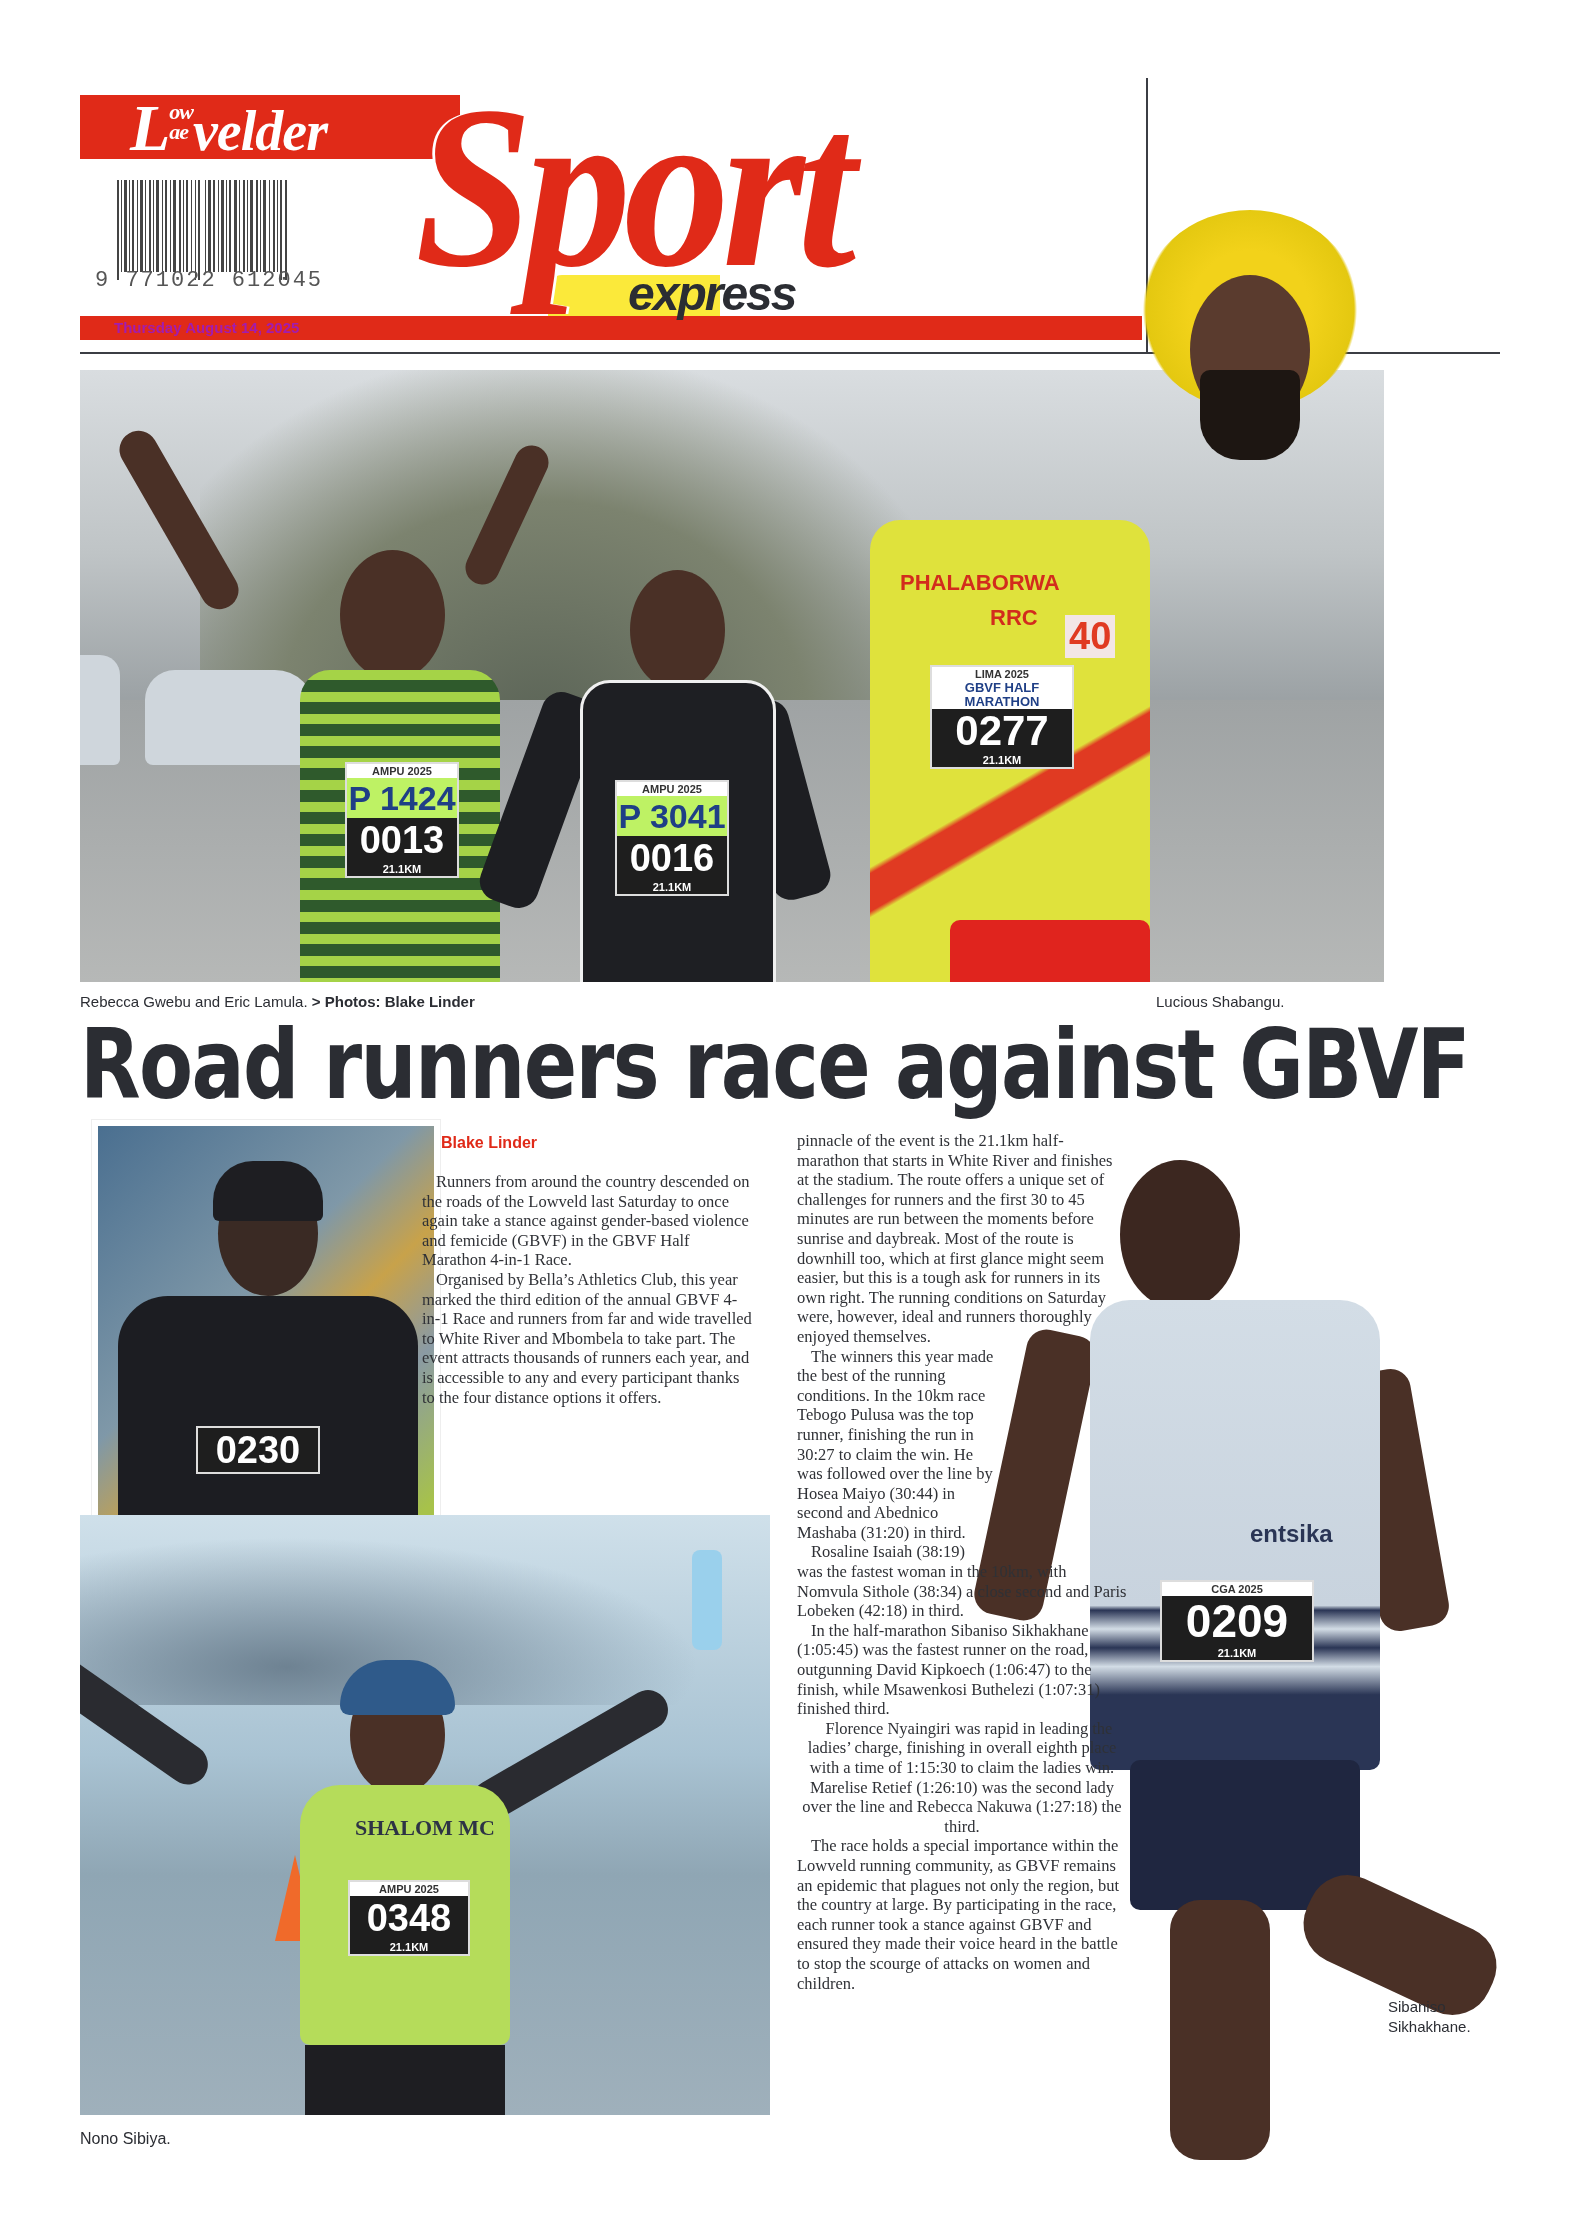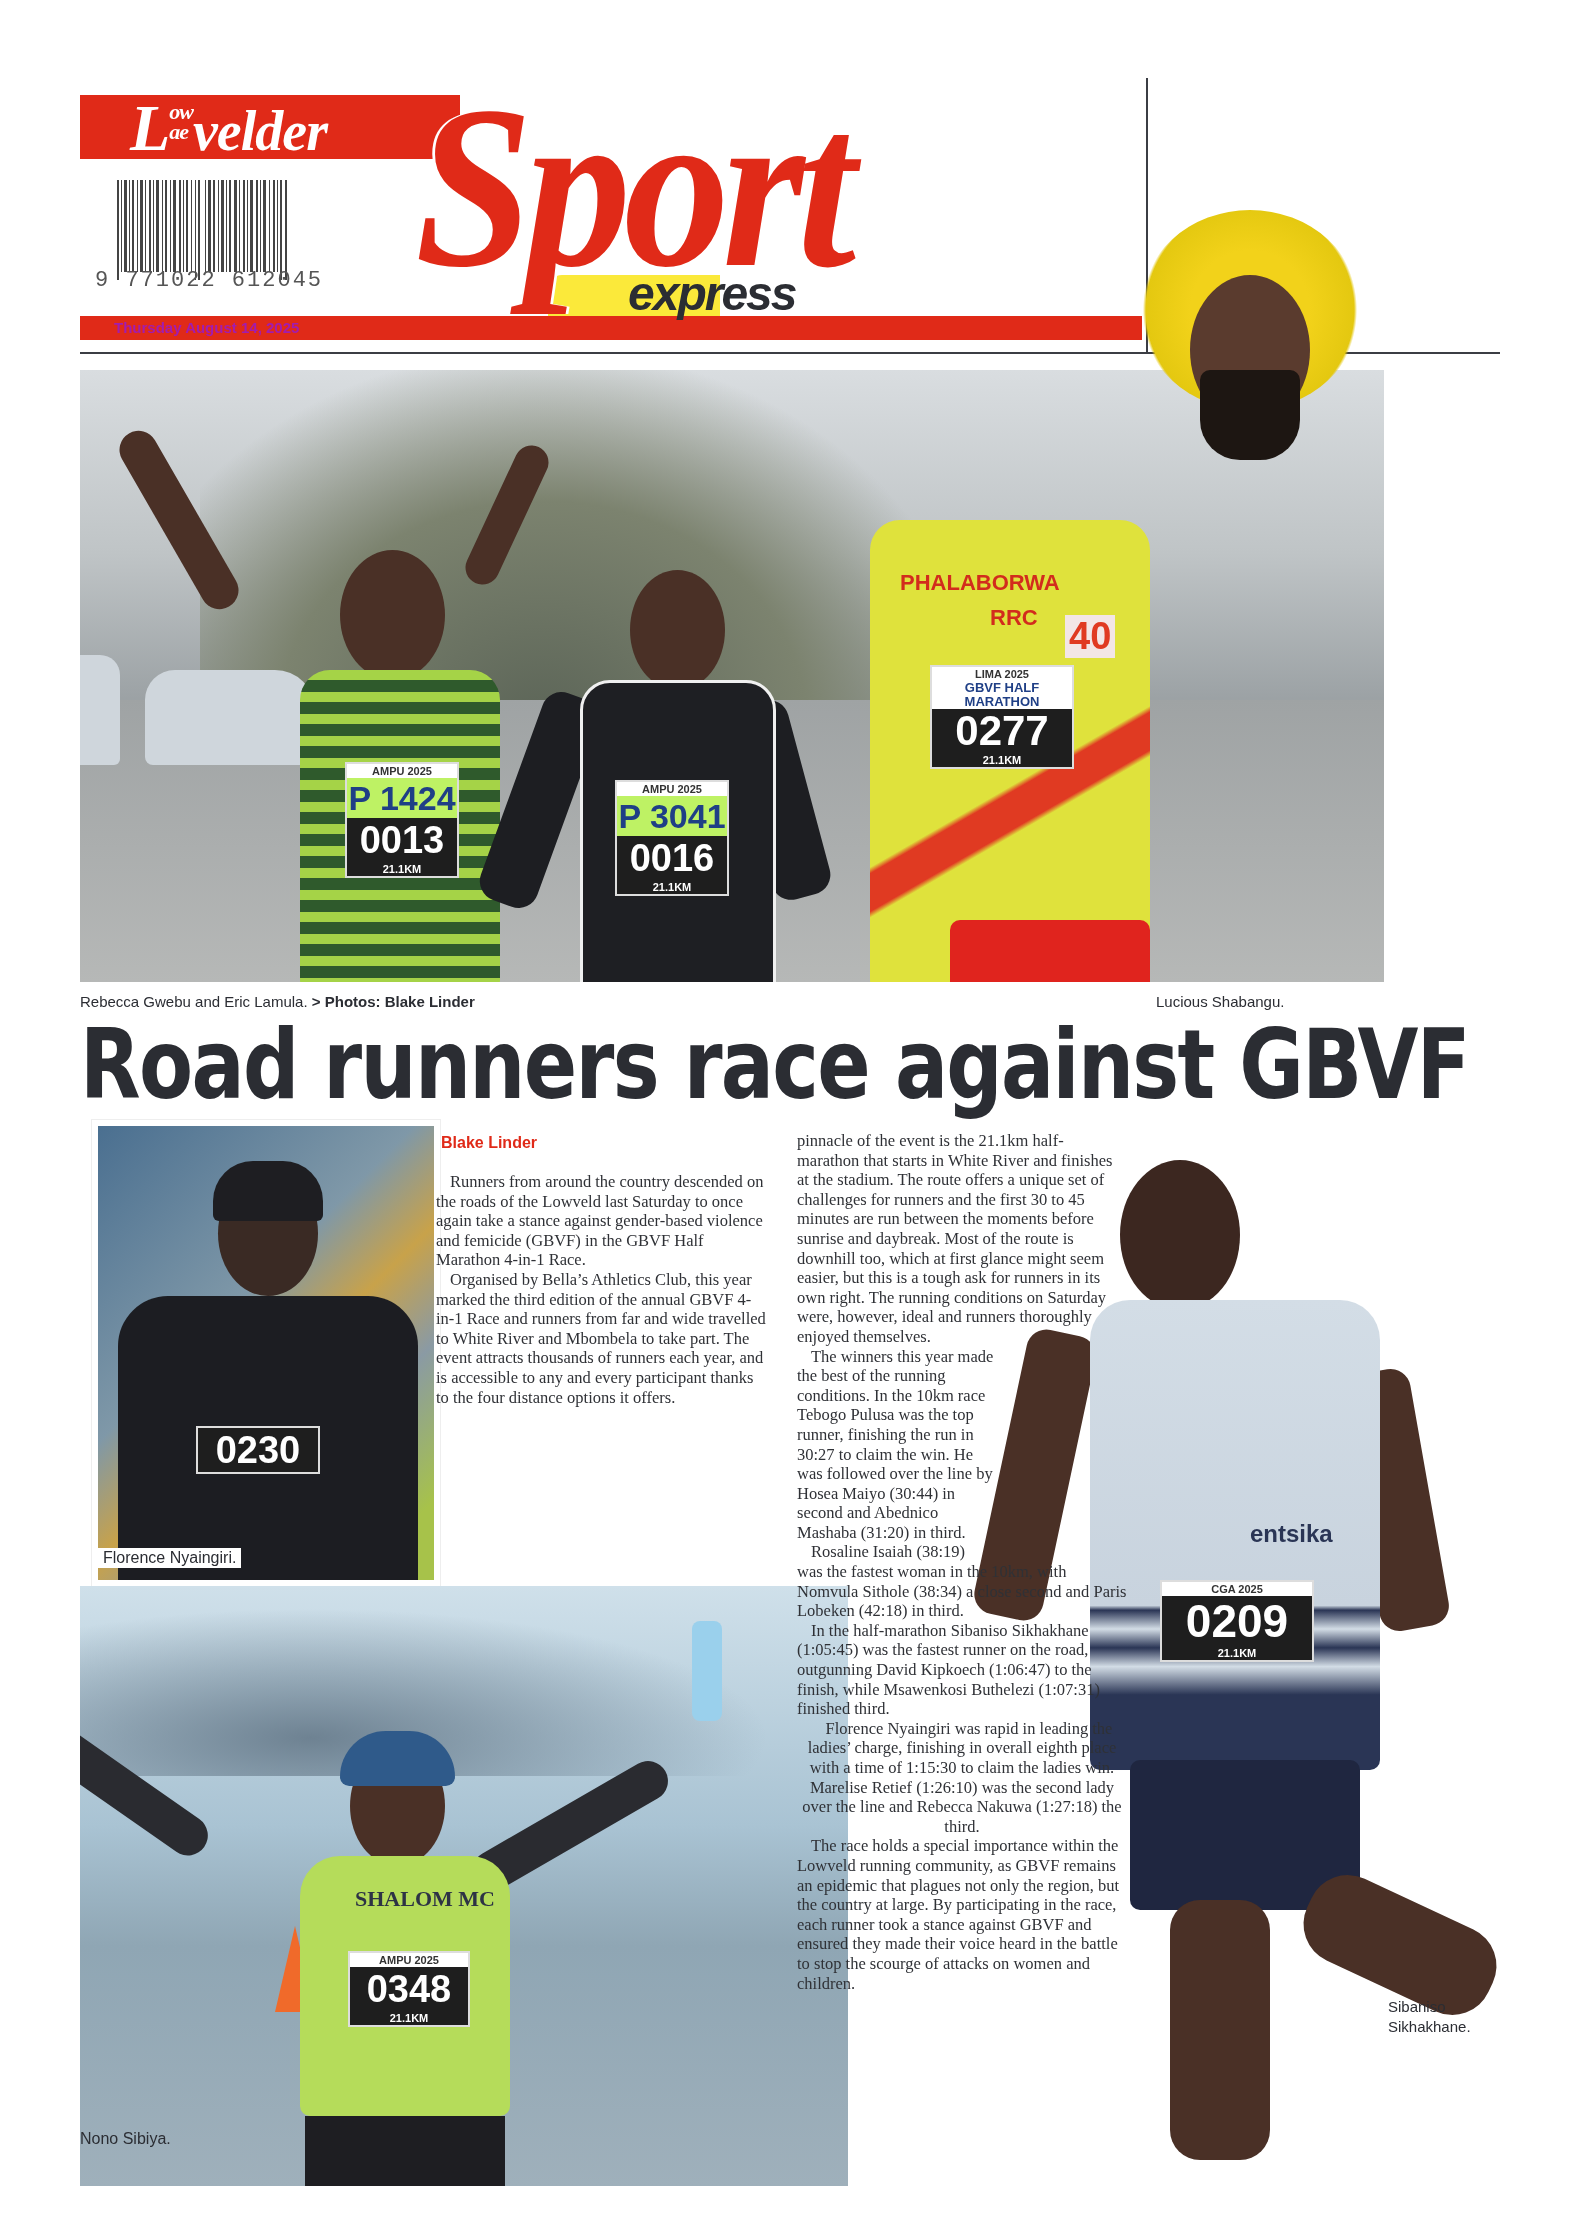--- a/index.html
+++ b/index.html
@@ -30,21 +30,21 @@
   .runner{position:absolute;}
   .head{position:absolute;border-radius:50%;background:#4a3026;}
   .vest{position:absolute;border-radius:30px 30px 10px 10px;}
   .bib{position:absolute;background:#fff;border:2px solid #ddd;text-align:center;font-family:"Liberation Sans",sans-serif;font-weight:bold;color:#1b1b1b;}
   .bib .num{display:block;background:#1e1e1e;color:#fff;font-size:38px;line-height:44px;}
   .bib .p{display:block;color:#1f3f86;font-size:34px;line-height:40px;background:#bef264;}
   .bib .meta{display:block;font-size:11px;line-height:14px;color:#333;}
   .arm{position:absolute;background:#4a3026;border-radius:20px;}
   .wig{position:absolute;border-radius:50%;background:radial-gradient(circle,#f2d21a 40%,#e4c810 70%,rgba(230,210,20,0) 72%);}
   .photo-flo{left:92px;top:1120px;width:336px;height:454px;background:linear-gradient(135deg,#4a6f90 0%,#7f98a8 40%,#c8a24a 55%,#8a9aa4 70%,#a7c24a 90%);border:6px solid #fff;outline:1px solid #eee;}
-  .photo-nono{left:80px;top:1586px;width:768px;height:600px;background:linear-gradient(180deg,#cfe0ea 0%,#a9c3d3 40%,#8fa6b4 60%,#9fb0bb 100%);}
+  .photo-nono{left:80px;top:1515px;width:690px;height:600px;background:linear-gradient(180deg,#cfe0ea 0%,#a9c3d3 40%,#8fa6b4 60%,#9fb0bb 100%);}
   .cap{font-size:15px;color:#2b2d33;}
   .cap-flo{left:98px;top:1548px;background:#fff;padding:1px 5px;font-size:16px;}
   
   .headline{left:80px;top:1010px;font-family:"DejaVu Sans",sans-serif;font-weight:bold;font-size:96px;line-height:110px;letter-spacing:-2px;color:#2b2d33;transform:scaleX(0.82);transform-origin:left top;white-space:nowrap;}
   
   .col{position:absolute;font-family:"Liberation Serif",serif;font-size:16.5px;line-height:19.6px;color:#2f3136;}
   .col p{margin:0;text-indent:14px;}
   .col p.ni{text-indent:0;}
   .byline{left:441px;top:1134px;font-weight:bold;font-size:16px;color:#e02a18;}
   .cutout{left:1000px;top:1160px;width:500px;height:1000px;}
@@ -216,21 +216,21 @@
   <div style="position:absolute;left:130px;top:600px;width:230px;height:150px;background:#1f2640;border-radius:10px;"></div>
   <div style="position:absolute;left:170px;top:740px;width:100px;height:260px;background:#4a3026;border-radius:30px;"></div>
   <div style="position:absolute;left:300px;top:740px;width:200px;height:90px;background:#4a3026;border-radius:40px;transform:rotate(25deg);"></div>
 </div>
 <div class="abs cap" style="left:1388px;top:1997px;font-size:15px;line-height:20px;">
   <span>Sibaniso</span><br>
   <span>Sikhakhane.</span>
 </div>
 
 <div class="abs byline">Blake Linder</div>
-<div class="col" style="left:436px;top:1172px;width:330px;">
+<div class="col" style="left:422px;top:1172px;width:330px;">
   <p>Runners from around the country descended on the roads of the Lowveld last Saturday to once again take a stance against gender-based violence and femicide (GBVF) in the GBVF Half Marathon 4-in-1 Race.</p>
   <p>Organised by Bella’s Athletics Club, this year marked the third edition of the annual GBVF 4-in-1 Race and runners from far and wide travelled to White River and Mbombela to take part. The event attracts thousands of runners each year, and is accessible to any and every participant thanks to the four distance options it offers.</p>
 </div>
 <div class="col" style="left:797px;top:1131px;width:318px;">
   <p class="ni">pinnacle of the event is the 21.1km half-marathon that starts in White River and finishes at the stadium. The route offers a unique set of challenges for runners and the first 30 to 45 minutes are run between the moments before sunrise and daybreak. Most of the route is downhill too, which at first glance might seem easier, but this is a tough ask for runners in its own right. The running conditions on Saturday were, however, ideal and runners thoroughly enjoyed themselves.</p>
   <p style="width:200px;">The winners this year made the best of the running conditions. In the 10km race Tebogo Pulusa was the top runner, finishing the run in 30:27 to claim the win. He was followed over the line by Hosea Maiyo (30:44) in second and Abednico Mashaba (31:20) in third.</p>
   <p>Rosaline Isaiah (38:19)</p>
   <p class="ni" style="width:330px;">was the fastest woman in the 10km, with Nomvula Sithole (38:34) a close second and Paris Lobeken (42:18) in third.</p>
   <p style="width:330px;">In the half-marathon Sibaniso Sikhakhane (1:05:45) was the fastest runner on the road, outgunning David Kipkoech (1:06:47) to the finish, while Msawenkosi Buthelezi (1:07:31) finished third.</p>
   <p style="width:330px;text-align:center;">Florence Nyaingiri was rapid in leading the ladies’ charge, finishing in overall eighth place with a time of 1:15:30 to claim the ladies win. Marelise Retief (1:26:10) was the second lady over the line and Rebecca Nakuwa (1:27:18) the third.</p>

